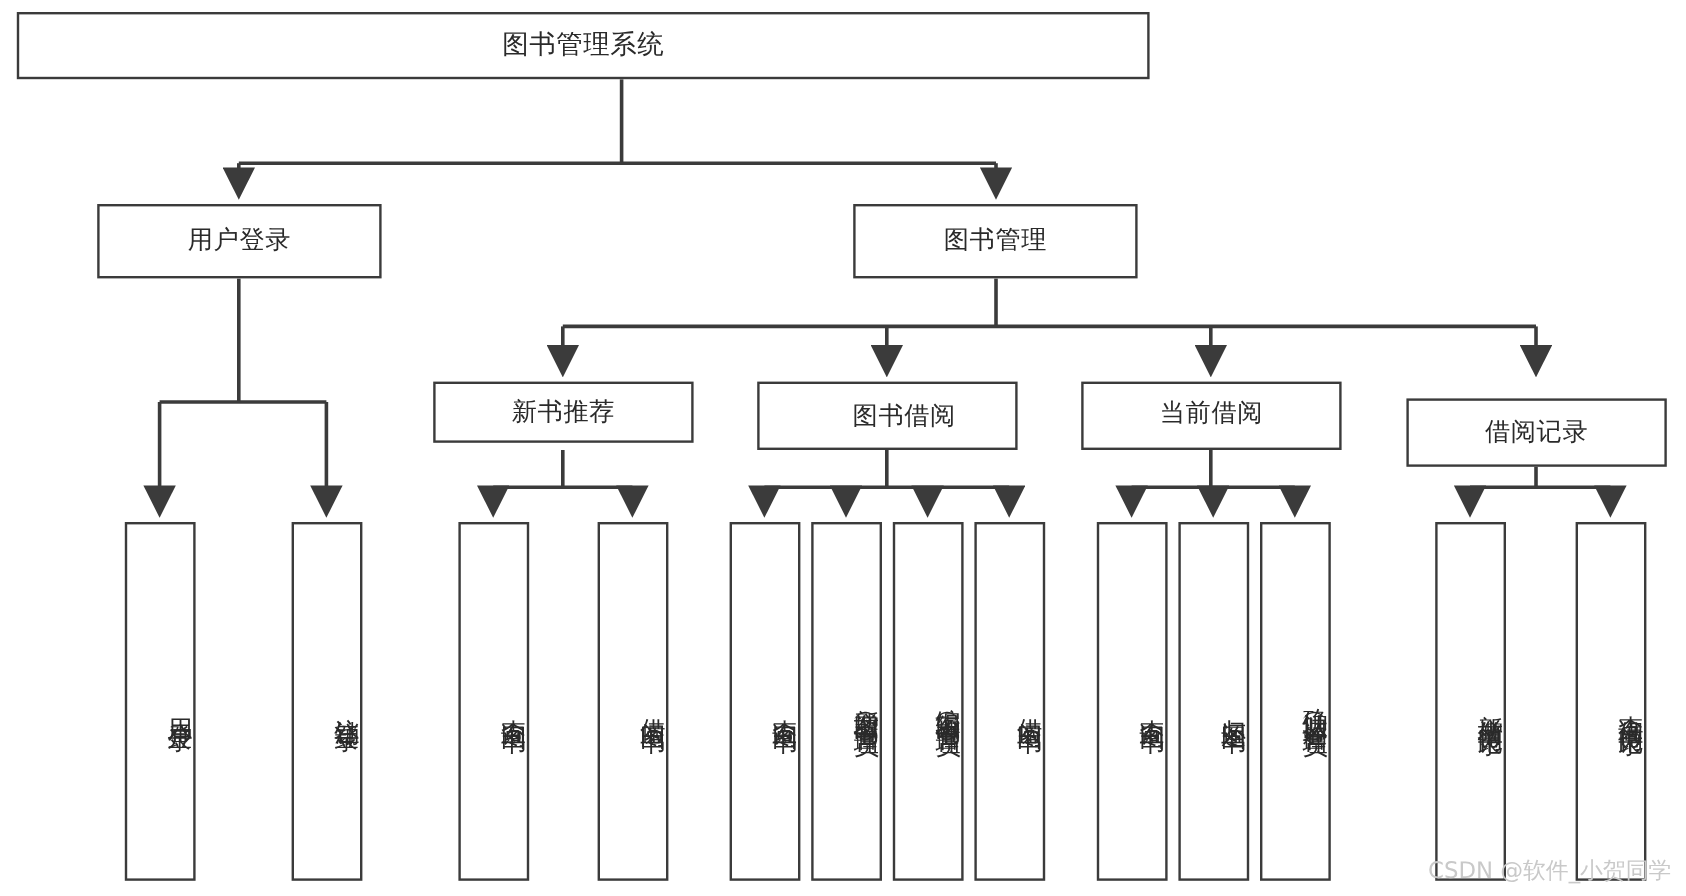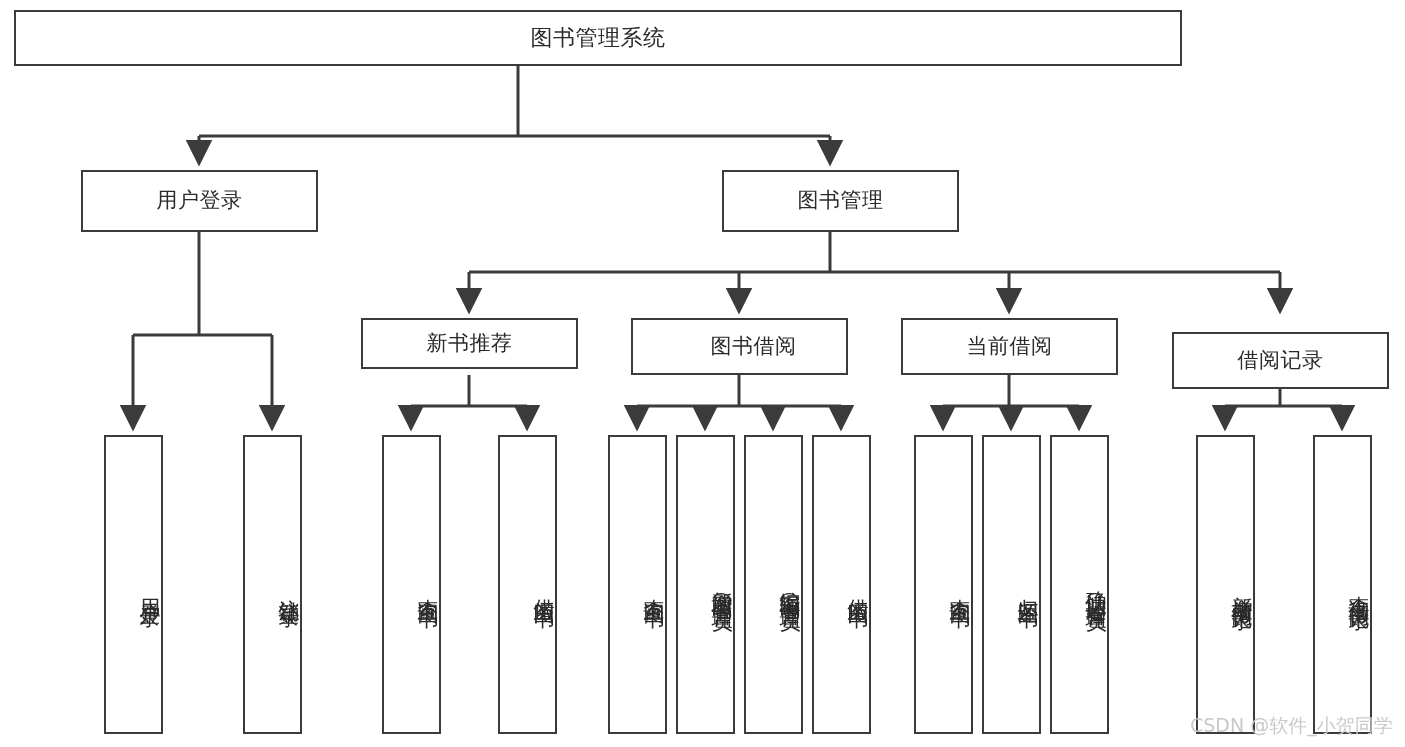--- a/index.html
+++ b/index.html
@@ -117,41 +117,41 @@
       <path d="M 1011 406 L 1011 427" marker-end="url(#arrow)"></path>
       <path d="M 1079 406 L 1079 427" marker-end="url(#arrow)"></path>
 
       <path d="M 1280 375 L 1280 406"></path>
       <path d="M 1225 406 L 1342 406"></path>
       <path d="M 1225 406 L 1225 427" marker-end="url(#arrow)"></path>
       <path d="M 1342 406 L 1342 427" marker-end="url(#arrow)"></path>
     </g>
   </svg>
 
-  <div class="node node-h root" style="left:14px; top:10px; width:1168px; height:56px;">
+  <div class="node node-h root" style="left:14px; top:10px; width:944px; height:56px;">
     <span>图书管理系统</span>
   </div>
 
   <div class="node node-h" style="left:81px; top:170px; width:237px; height:62px;">
     <span>用户登录</span>
   </div>
 
-  <div class="node node-h" style="left:711px; top:170px; width:237px; height:62px;margin-left:11px;">
+  <div class="node node-h" style="left:711px; top:170px; width:237px; height:62px;">
     <span>图书管理</span>
   </div>
 
   <div class="node node-h" style="left:361px; top:318px; width:217px; height:51px;">
     <span>新书推荐</span>
   </div>
 
   <div class="node node-h" style="left:631px; top:318px; width:217px; height:57px;padding-left:28px;">
     <span>图书借阅</span>
   </div>
 
-  <div class="node node-h" style="left:901px; top:318px; width:217px; height:57px;">
+  <div class="node node-h" style="left:901px; top:318px; width:217px; height:57px;font-family:Liberation Mono, monospace;">
     <span>当前借阅</span>
   </div>
 
   <div class="node node-h" style="left:1172px; top:332px; width:217px; height:57px;">
     <span>借阅记录</span>
   </div>
 
   <div class="node node-v" style="left:104px; top:435px; width:59px; height:299px;">
     <span class="vlabel">用户登录</span>
   </div>

